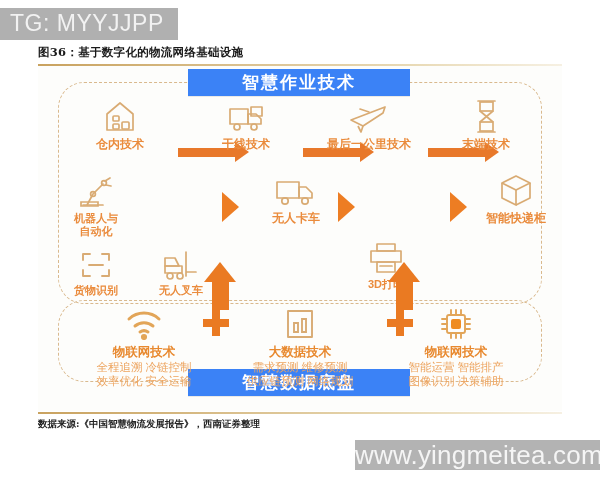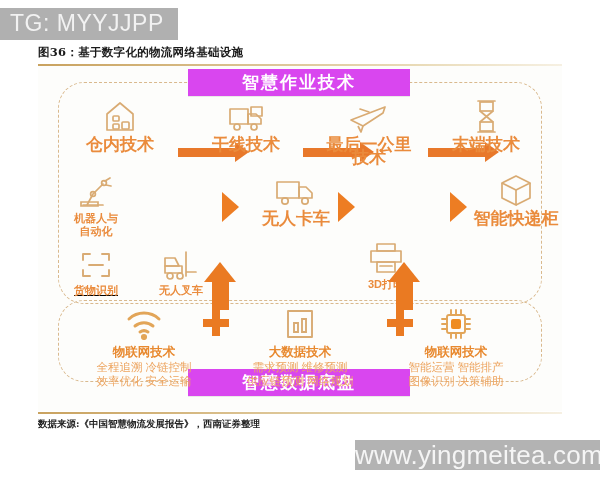--- a/index.html
+++ b/index.html
@@ -49,21 +49,21 @@
     border:1.5px dashed #d9b98e;
     border-radius:26px;
     box-sizing:border-box;
   }
   .ops-box{ left:20px;  top:16px;  width:484px; height:222px; }
   .data-box{left:20px;  top:234px; width:484px; height:82px;  }
 
   
   .banner{
     position:absolute;
-    background:#d946ef;
+    background:#3b82f6;
     color:#ffffff;
     font-weight:bold;
     font-size:17px;
     letter-spacing:2px;
     text-align:center;
     line-height:27px;
     height:27px;
     box-shadow:0 1px 0 rgba(0,0,0,.08);
   }
   .banner-top{ left:150px; top:3px;  width:222px; }
@@ -81,21 +81,21 @@
     width:96px;
   }
   .node .ico{
     height:40px;
     display:flex;align-items:flex-end;justify-content:center;
   }
   .node .lbl{
     margin-top:2px;
     color:#ea8b3c;
     font-weight:bold;
-    font-size:17px;
+    font-size:12px;
     line-height:13px;
     white-space:pre-line;
   }
   .node.small .lbl{font-size:11px;}
 
   
   .arrow-long{
     position:absolute;top:52px;
     width:58px;height:9px;
     background:#e8782a;
@@ -291,21 +291,21 @@
             <path d="M6 11 v15 l14 7 V18" stroke-linejoin="round"></path>
             <path d="M34 11 v15 l-14 7" stroke-linejoin="round"></path>
           </svg>
         </div>
         <div class="lbl">智能快递柜</div>
       </div>
     </div>
 
     <div class="row row3">
 
-      <div class="node small" style="left:10px;top:0;text-decoration:underline;">
+      <div class="node small" style="left:10px;top:0;">
         <div class="ico">
           <svg width="38" height="34" viewBox="0 0 38 34" fill="none" stroke="#d9ab73" stroke-width="1.9">
             <path d="M6 12 V6 h7 M25 6 h7 v6 M32 22 v6 h-7 M13 28 H6 v-6" stroke-linecap="round" stroke-linejoin="round"></path>
             <path d="M12 17 h14" stroke-linecap="round"></path>
           </svg>
         </div>
         <div class="lbl">货物识别</div>
       </div>
 
       <div class="node small" style="left:95px;top:0;">

